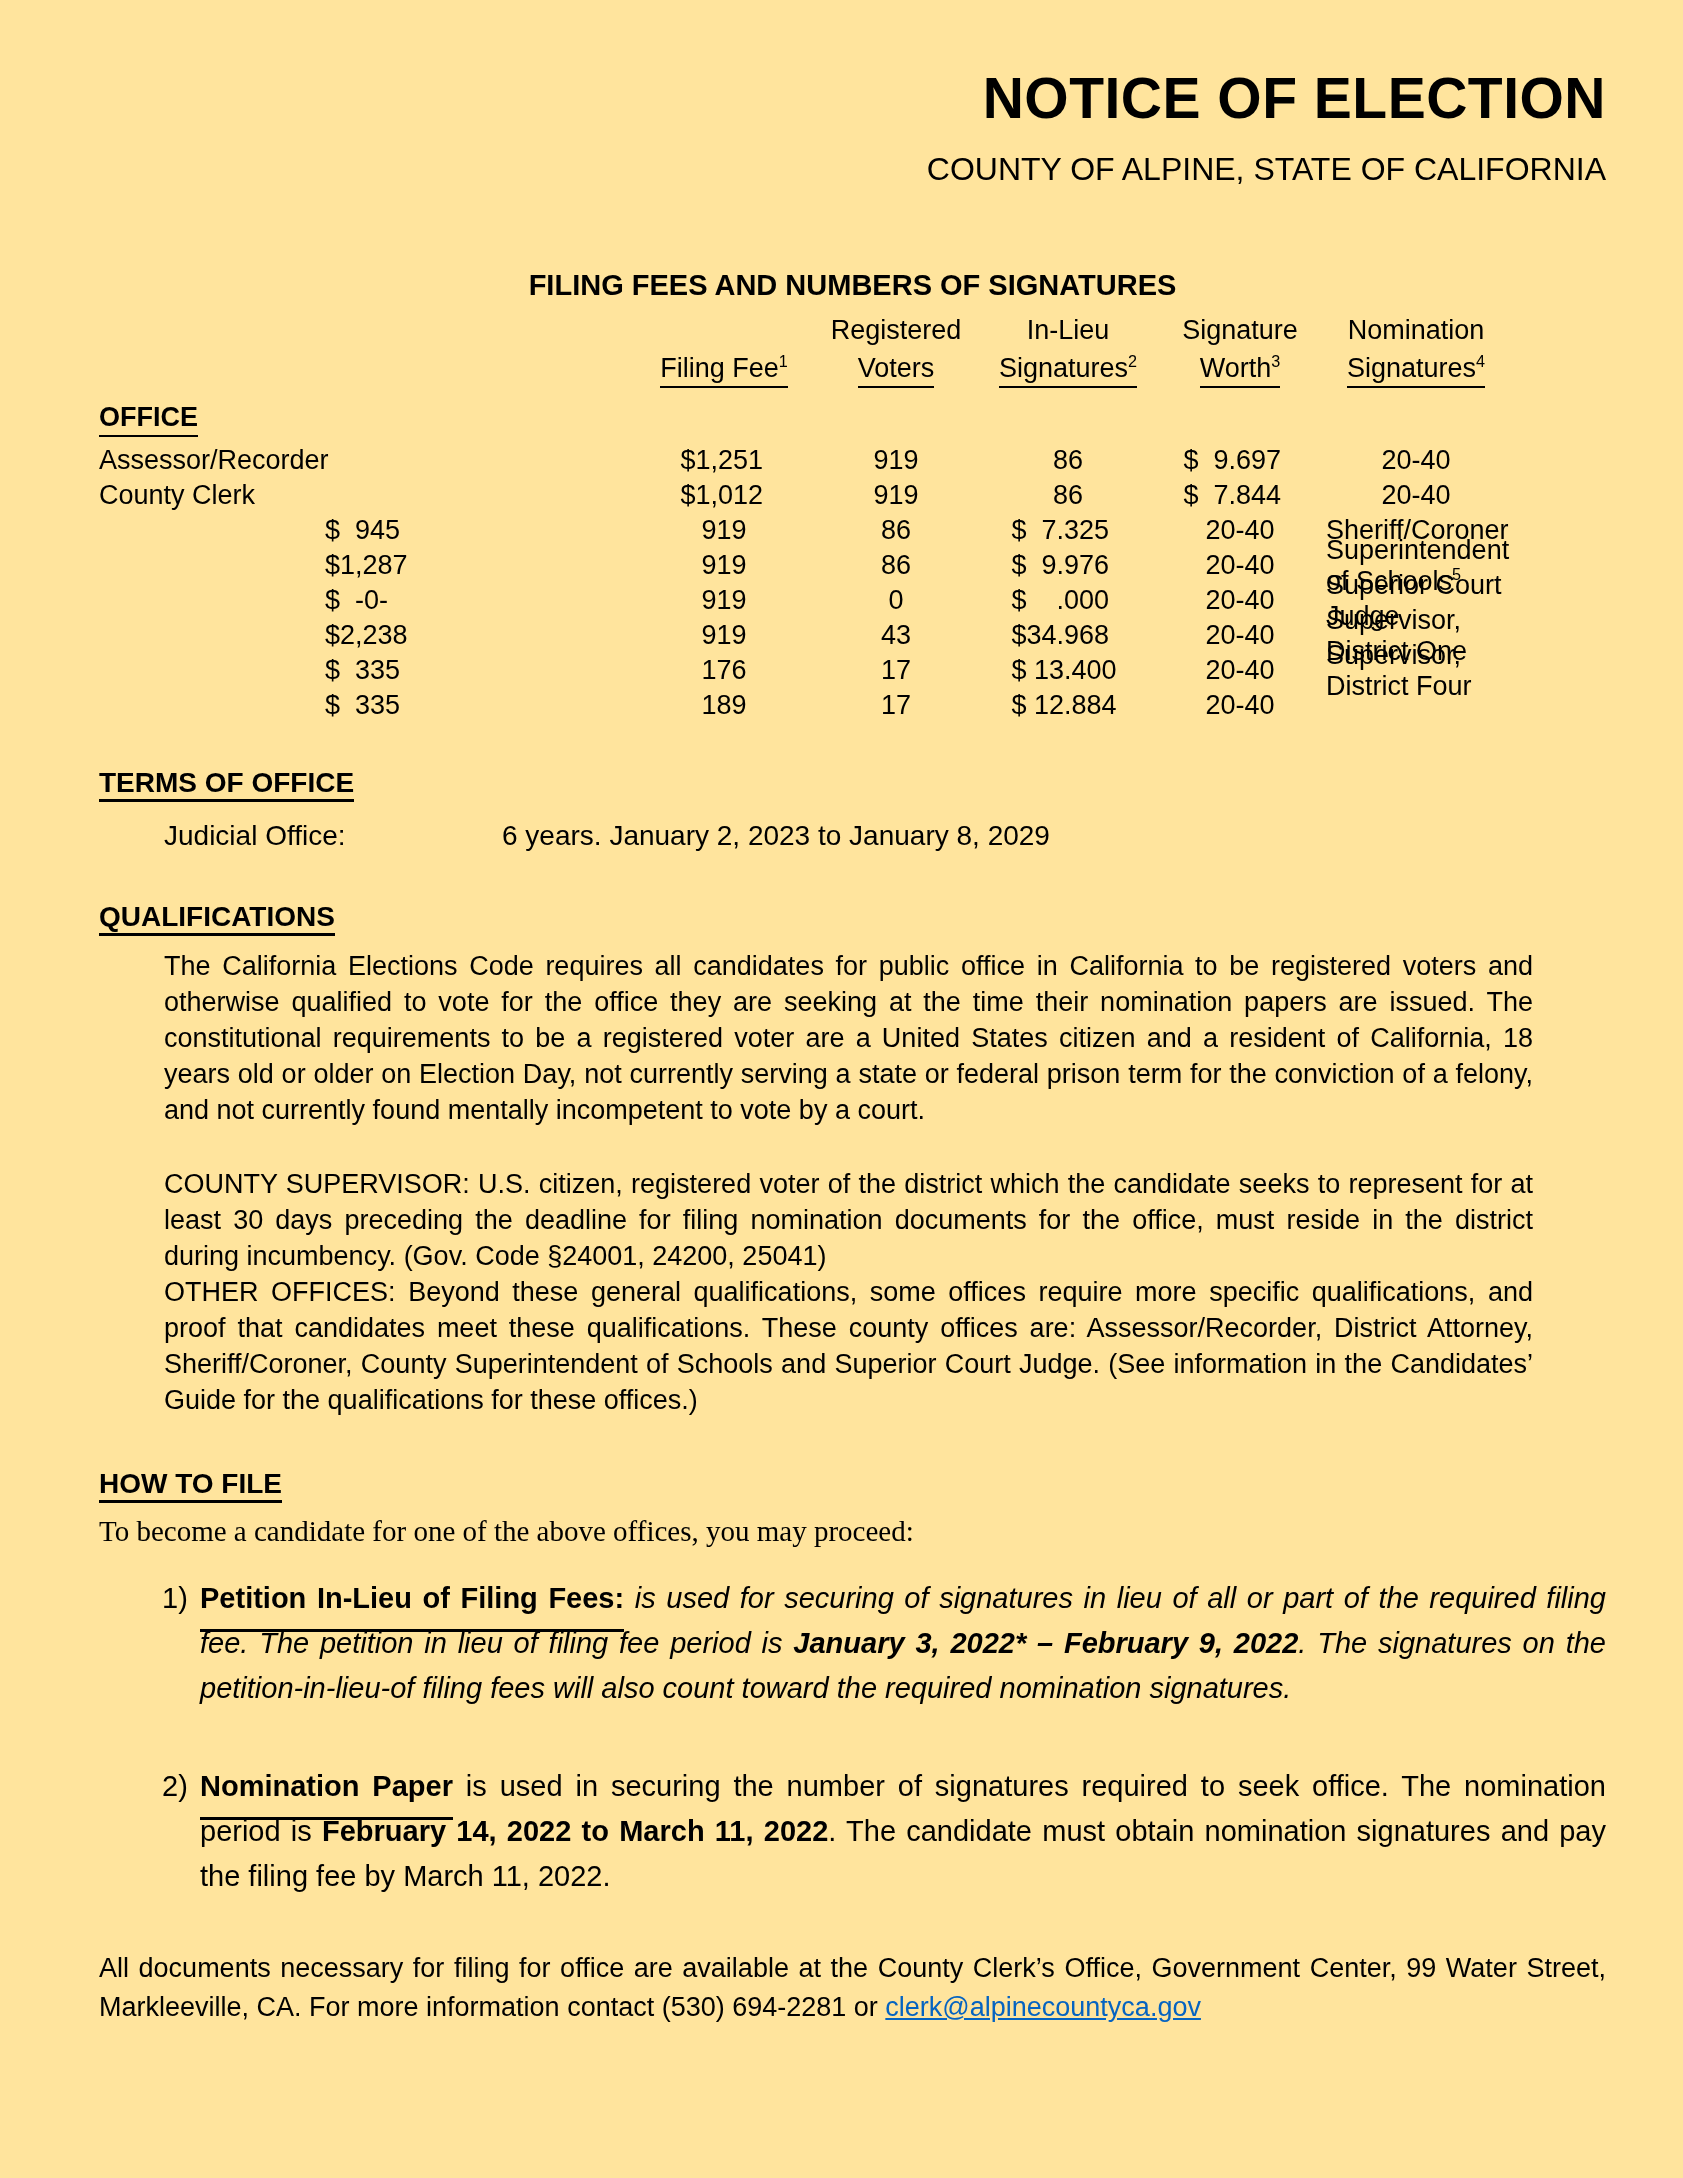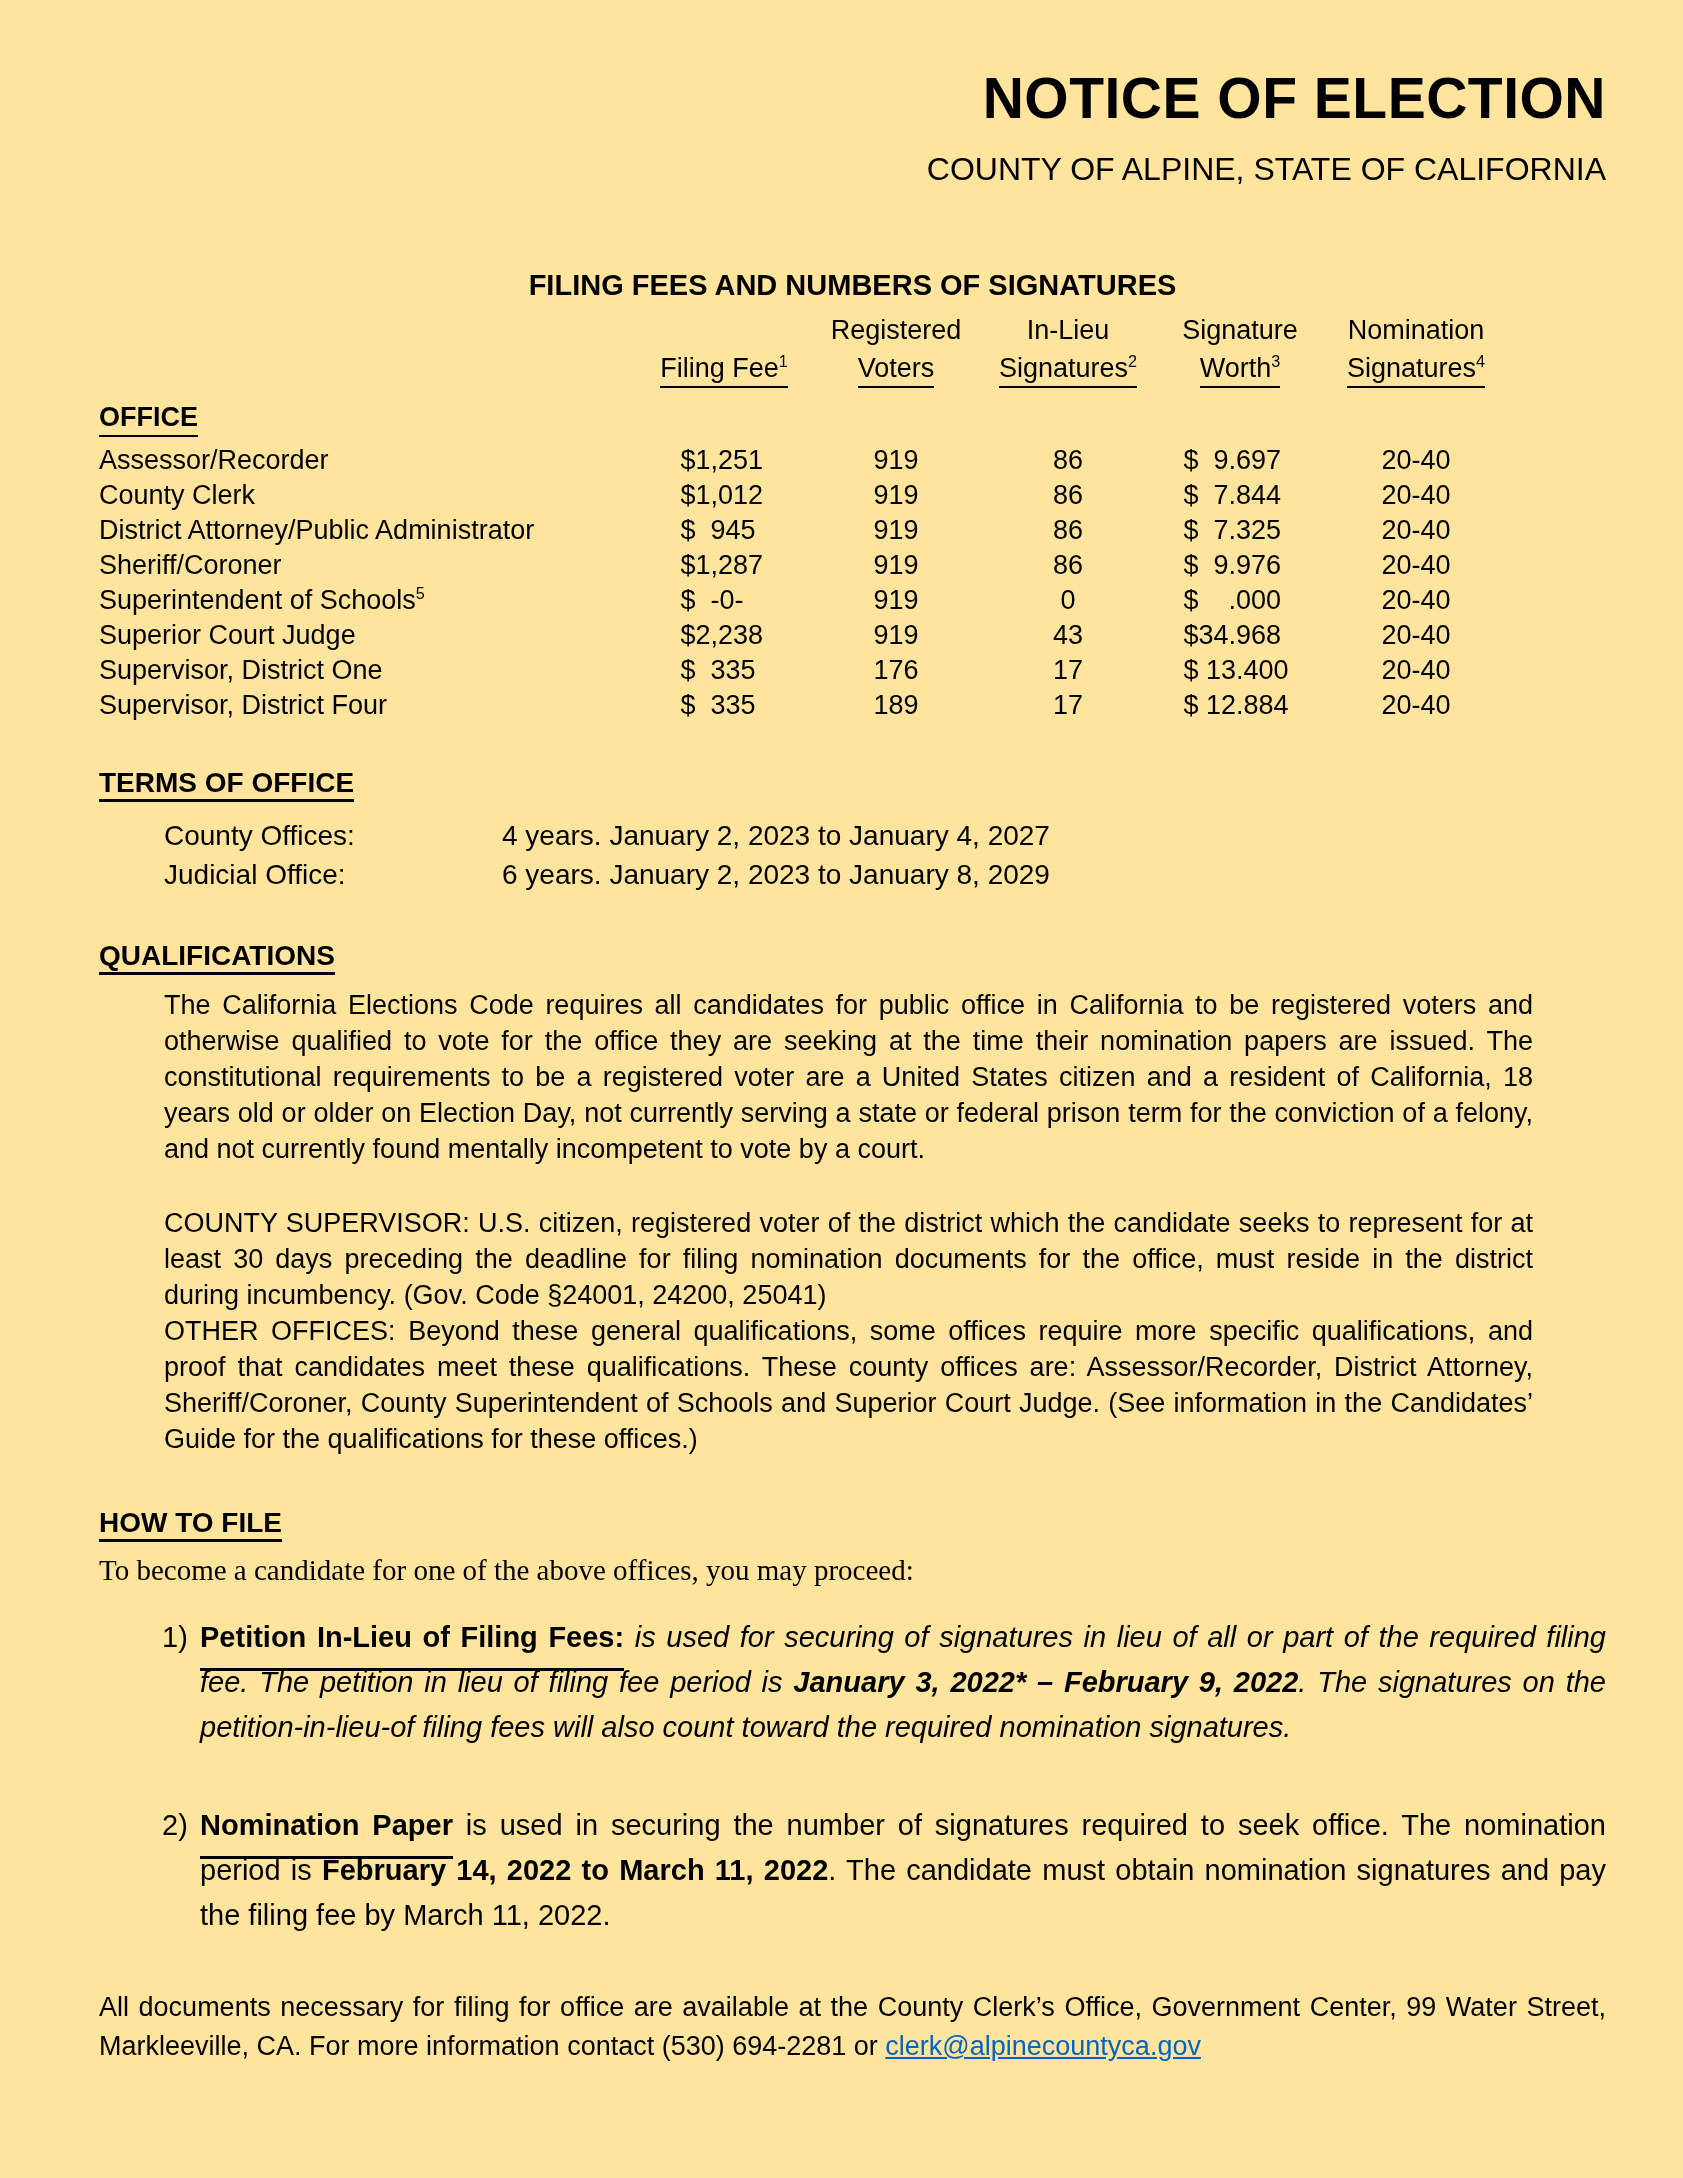--- a/index.html
+++ b/index.html
@@ -146,23 +146,20 @@
         <div class="fg-cell fg-data">
           <span class="val-inlieu">86</span>
         </div>
         <div class="fg-cell fg-data">
           <span class="money money-worth">$  7.844</span>
         </div>
         <div class="fg-cell fg-data">
           <span class="val-nom">20-40</span>
         </div>
 
-        <div class="fg-cell fg-data fg-office">
-          <span><span class="office-name">District Attorney/Public Administrator</span><sup class="office-sup"></sup></span>
-        </div>
         <div class="fg-cell fg-data">
           <span class="money money-fee">$  945</span>
         </div>
         <div class="fg-cell fg-data">
           <span class="val-voters">919</span>
         </div>
         <div class="fg-cell fg-data">
           <span class="val-inlieu">86</span>
         </div>
         <div class="fg-cell fg-data">
@@ -265,21 +262,20 @@
         </div>
         <div class="fg-cell fg-data">
           <span class="val-nom">20-40</span>
         </div>
       </div>
   </div>
 
   <div class="terms-section">
     <span class="sect-heading">TERMS OF OFFICE</span>
     <div class="terms-rows">
-      <div><span class="terms-label">County Offices:</span><span>4 years.  January 2, 2023 to January 4, 2027</span></div>
       <div><span class="terms-label">Judicial Office:</span><span>6 years.  January 2, 2023 to January 8, 2029</span></div>
     </div>
   </div>
 
   <div class="qual-section">
     <span class="sect-heading">QUALIFICATIONS</span>
     <div class="qual-body qual-p1">The California Elections Code requires all candidates for public office in California to be registered voters and otherwise qualified to vote for the office they are seeking at the time their nomination papers are issued.  The constitutional requirements to be a registered voter are a United States citizen and a resident of California, 18 years old or older on Election Day, not currently serving a state or federal prison term for the conviction of a felony, and not currently found mentally incompetent to vote by a court.</div>
     <div class="qual-body qual-p2">COUNTY SUPERVISOR:  U.S. citizen, registered voter of the district which the candidate seeks to represent for at least 30 days preceding the deadline for filing nomination documents for the office, must reside in the district during incumbency.  (Gov. Code §24001, 24200, 25041)</div>
     <div class="qual-body">OTHER OFFICES:  Beyond these general qualifications, some offices require more specific qualifications, and proof that candidates meet these qualifications.  These county offices are:  Assessor/Recorder, District Attorney, Sheriff/Coroner, County Superintendent of Schools and Superior Court Judge.    (See information in the Candidates’ Guide for the qualifications for these offices.)</div>
   </div>

